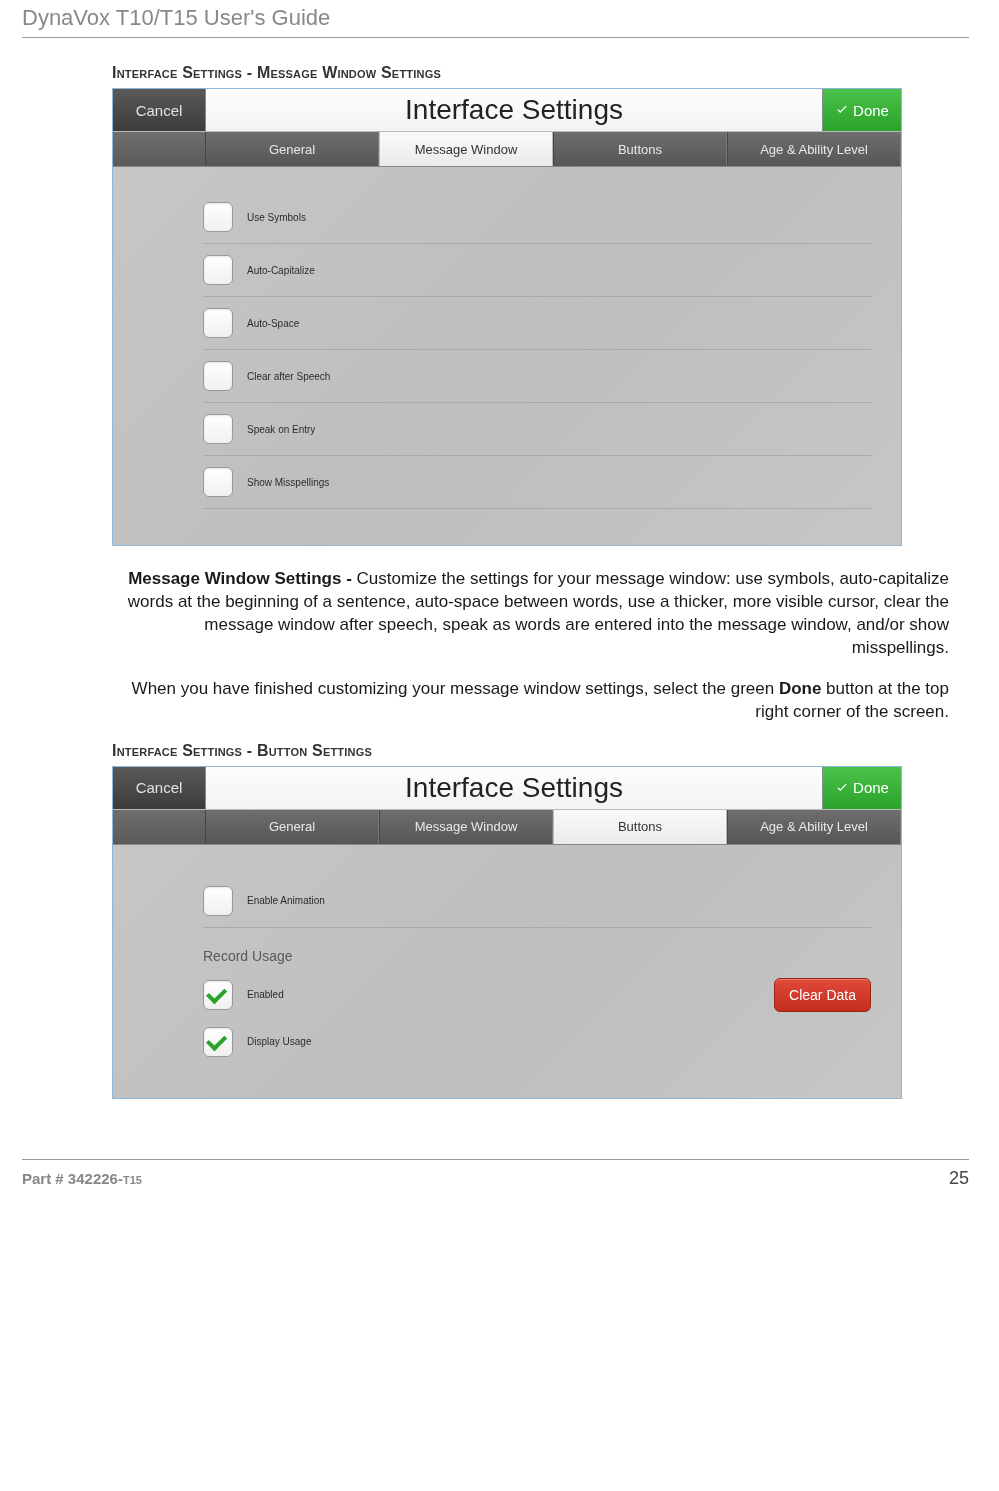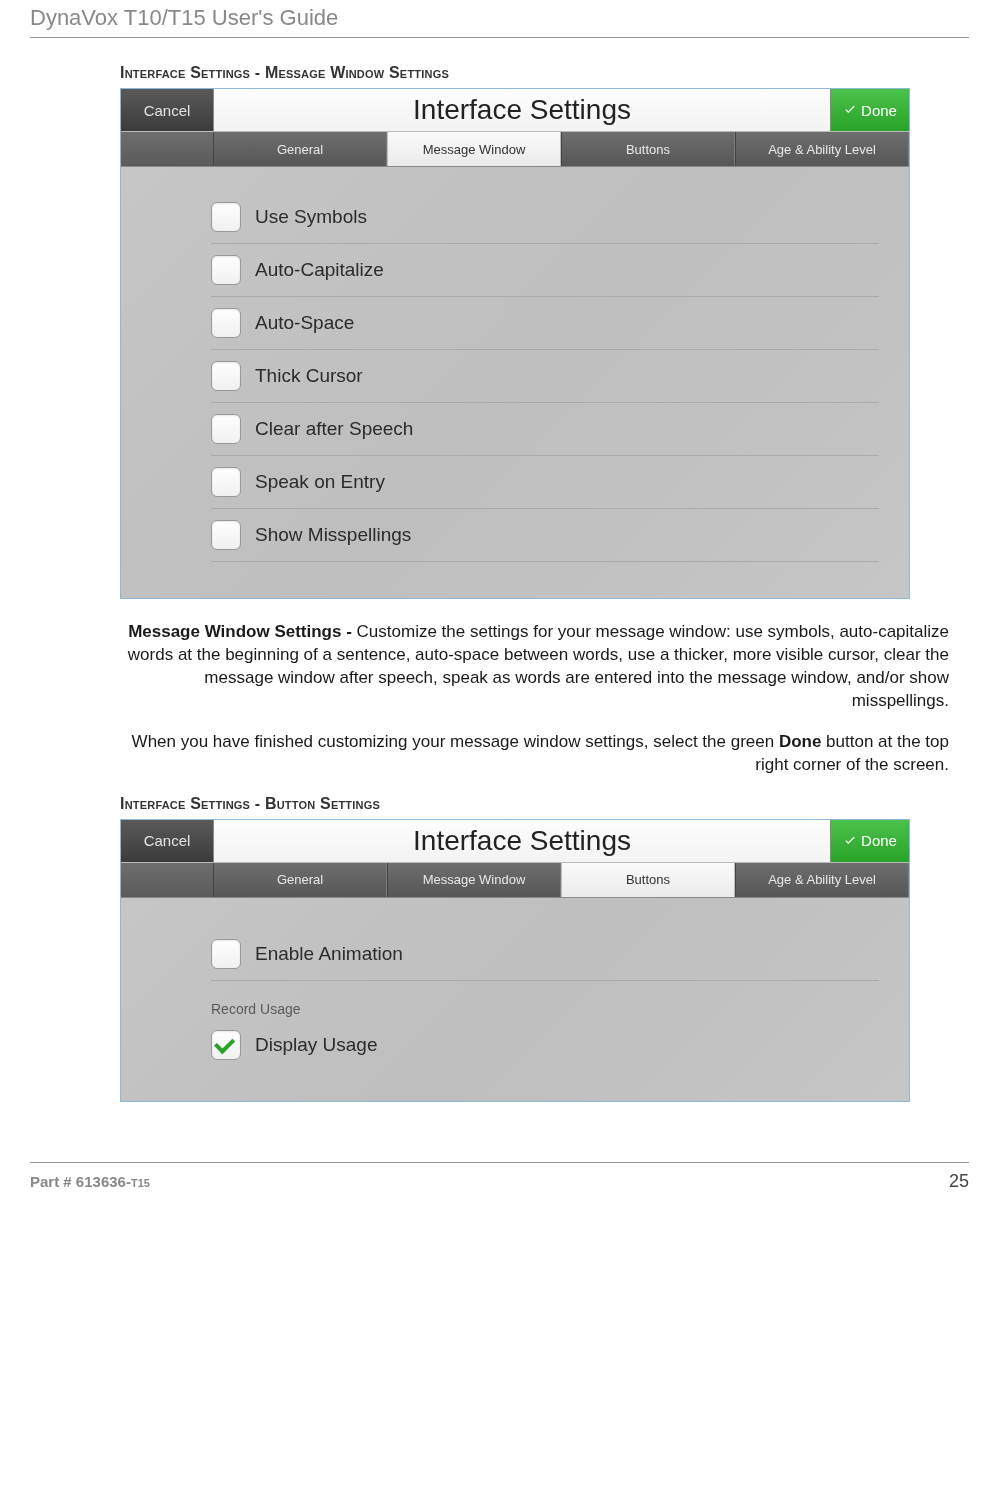--- a/index.html
+++ b/index.html
@@ -5,21 +5,21 @@
   body {
     margin: 0;
     padding: 0;
     font-family: Arial, Helvetica, sans-serif;
     background-color: #ffffff;
     color: #333;
   }
   .page {
     width: 999px;
     box-sizing: border-box;
-    padding: 5px 30px 20px 30px;
+    padding: 5px 30px 20px 22px;
   }
   .doc-header {
     font-family: "Helvetica Neue", Arial, sans-serif;
     color: #888;
     font-size: 22px;
     font-weight: 300;
     margin-bottom: 6px;
   }
   .hr-top {
     border: none;
@@ -128,21 +128,21 @@
   }
   .chk.checked::after{
     content:"";
     width:14px;height:8px;
     border-left:4px solid #2aa32a;
     border-bottom:4px solid #2aa32a;
     transform:rotate(-45deg) translateY(-2px);
   }
   .ss-label {
     color: #2b2b2b;
-    font-size: 19px;
+    font-size: 10px;
   }
   .ss-subhead {
     color: #5a5a5a;
     font-size: 14px;
     margin-top: 20px;
     margin-bottom: 6px;
   }
   .row-with-button {
     display:flex;align-items:center;justify-content:space-between;
     padding: 8px 0;
@@ -221,24 +221,20 @@
         <div class="ss-row">
           <div class="chk"></div>
           <div class="ss-label">Auto-Capitalize</div>
         </div>
         <div class="ss-row">
           <div class="chk"></div>
           <div class="ss-label">Auto-Space</div>
         </div>
         <div class="ss-row">
           <div class="chk"></div>
-          <div class="ss-label">Thick Cursor</div>
-        </div>
-        <div class="ss-row">
-          <div class="chk"></div>
           <div class="ss-label">Clear after Speech</div>
         </div>
         <div class="ss-row">
           <div class="chk"></div>
           <div class="ss-label">Speak on Entry</div>
         </div>
         <div class="ss-row">
           <div class="chk"></div>
           <div class="ss-label">Show Misspellings</div>
         </div>
@@ -270,27 +266,34 @@
         <div class="ss-tab">Message Window</div>
         <div class="ss-tab active">Buttons</div>
         <div class="ss-tab">Age &amp; Ability Level</div>
       </div>
       <div class="ss-body2">
         <div class="ss-row">
           <div class="chk"></div>
           <div class="ss-label">Enable Animation</div>
         </div>
         <div class="ss-subhead">Record Usage</div>
+        <div class="row-with-button">
+          <div class="row-left">
+            <div class="chk checked"></div>
+            <div class="ss-label">Enabled</div>
+          </div>
+          <div class="clear-btn">Clear Data</div>
+        </div>
         <div class="simple-row">
           <div class="chk checked"></div>
           <div class="ss-label">Display Usage</div>
         </div>
       </div>
     </div>
   </div>
 
   <div class="footer">
     <div class="partno">
-      <span>Part # 613636-</span><span class="suffix">T15</span>
+      <span>Part # 342226-</span><span class="suffix">T15</span>
     </div>
     <div class="pagenum">25</div>
   </div>
 </div>
 
 </body></html>

